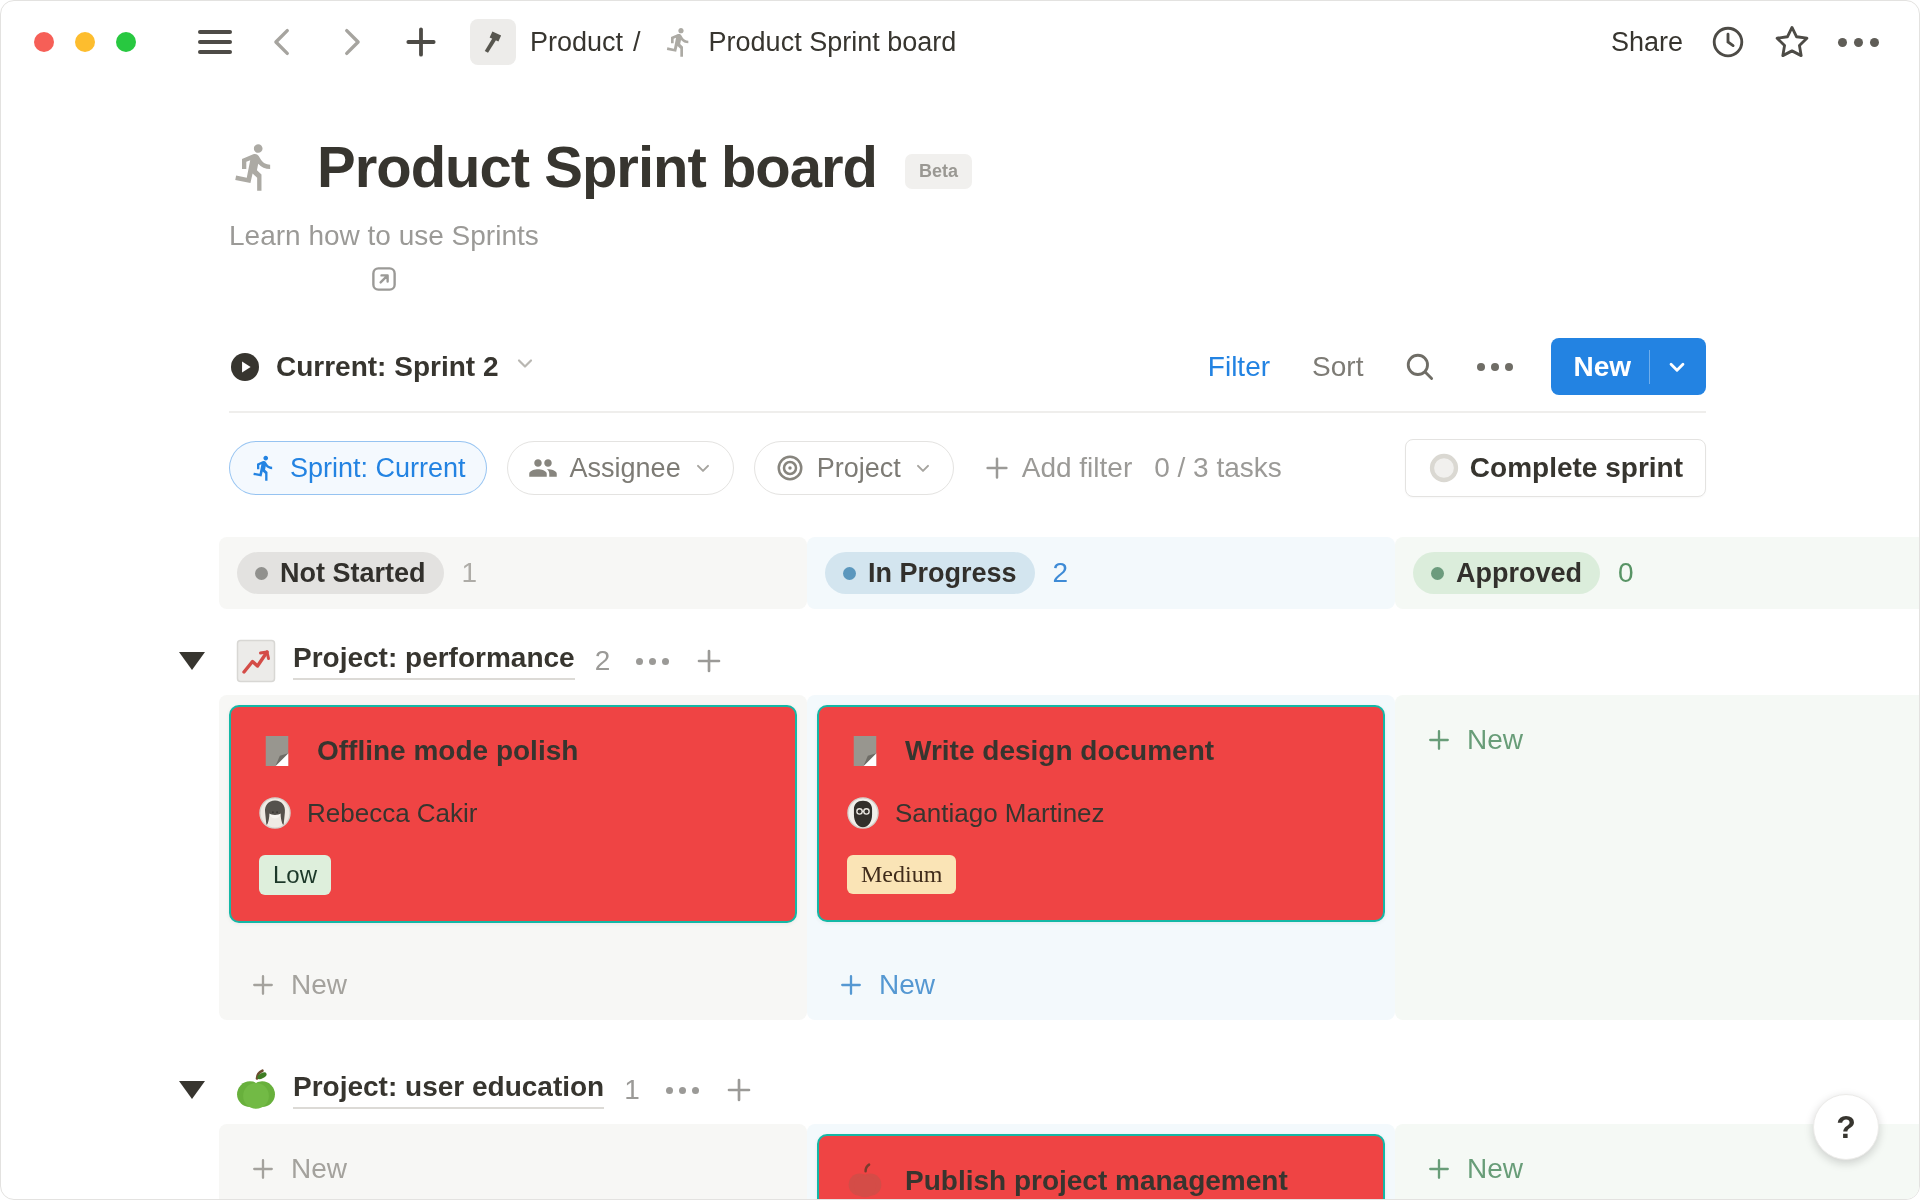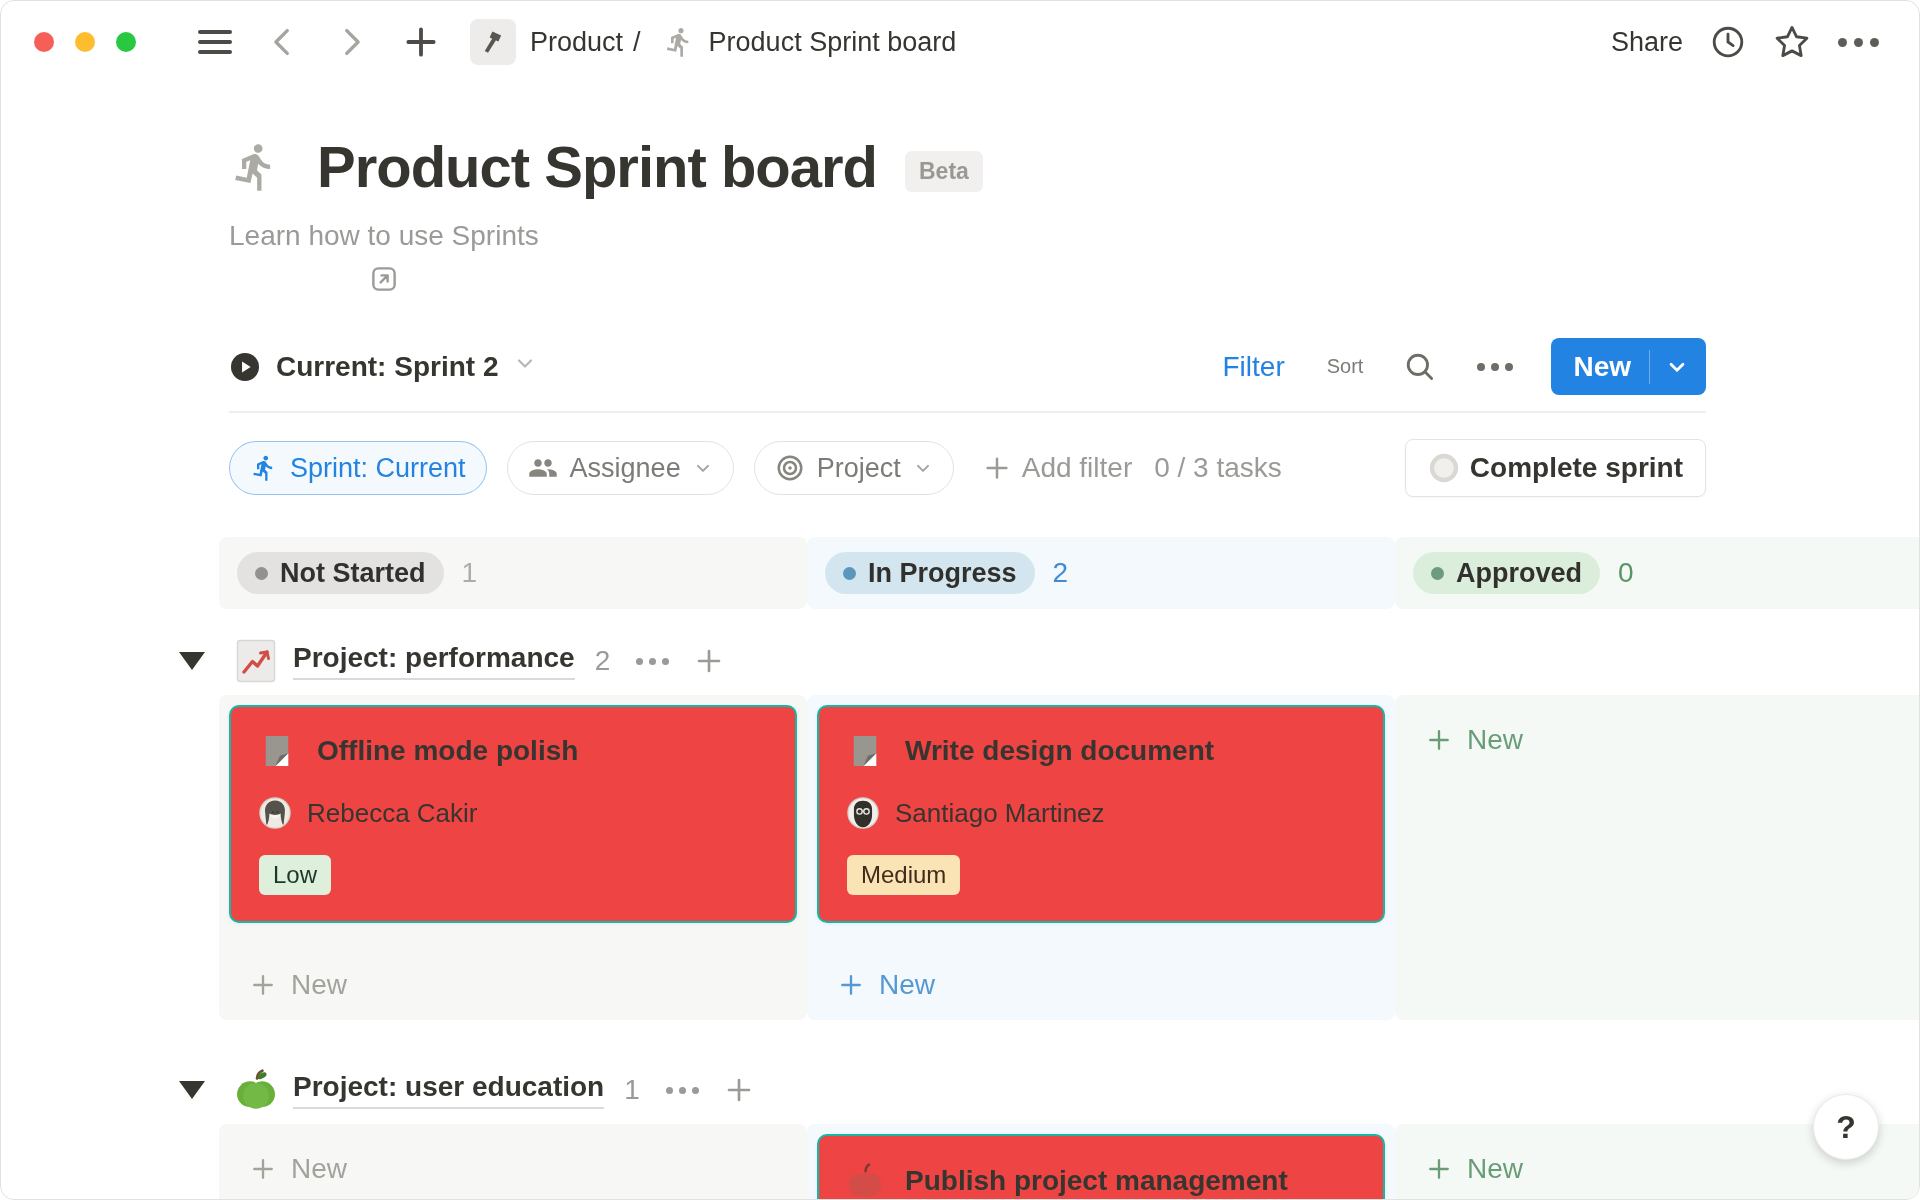--- a/index.html
+++ b/index.html
@@ -23,29 +23,29 @@
   .crumb-runner { margin-left:22px; display:flex; }
   .topbar-right { margin-left:auto; display:flex; align-items:center; gap:27px; }
   .share { font-size:27px; color:#37352F; cursor:pointer; }
   .dots { display:flex; gap:7px; align-items:center; cursor:pointer; }
   .dots i { width:9px; height:9px; border-radius:50%; background:#5F5D57; }
   
   .content { padding:0 213px 0 228px; }
   .title-row { margin-top:50px; display:flex; align-items:center; }
   .title-icon { width:52px; height:52px; color:#ACAAA4; flex-shrink:0; }
   .page-title { font-size:58px; font-weight:700; letter-spacing:-1px; margin-left:36px; }
-  .beta { margin-left:28px; margin-top:10px; background:#F1F0EE; color:#9A9893; font-size:23px; font-weight:700; padding:7px 14px; border-radius:7px; }
+  .beta { margin-left:28px; margin-top:10px; background:#F1F0EE; color:#9A9893; font-size:18px; font-weight:700; padding:7px 14px; border-radius:7px; }
   .learn-row { margin-top:20px; display:flex; align-items:center; gap:12px; color:#9B9A97; font-size:28px; cursor:pointer; width:fit-content;flex-direction:column; }
   
   .toolbar { margin-top:44px; display:flex; align-items:center; }
   .view-switcher { display:flex; gap:15px; cursor:pointer; }
   .view-label { font-size:28px; font-weight:700; }
   .toolbar-right { margin-left:auto; display:flex; align-items:center; }
   .tb-filter { font-size:28px; color:#2383E2; cursor:pointer;margin-left:22px; }
-  .tb-sort { font-size:20px; color:#7D7B75; margin-left:42px; cursor:pointer; }
+  .tb-sort { font-size:28px; color:#7D7B75; margin-left:42px; cursor:pointer; }
   .tb-icon { margin-left:40px; cursor:pointer; display:flex; }
   .new-btn { margin-left:38px; height:57px; background:#2383E2; border-radius:8px; display:flex; align-items:center; padding:0 16px 0 22px; cursor:pointer; }
   .new-btn .label { color:#fff; font-size:28px; font-weight:700; }
   .new-btn .divider { width:1px; height:34px; background:rgba(255,255,255,0.35); margin:0 14px 0 18px; }
   .rule { margin-top:16px; border-bottom:2px solid #EFEEEC; }
   
   .chips { margin-top:26px; display:flex; align-items:center; }
   .chip { height:54px; border-radius:27px; display:flex; align-items:center; padding:0 20px; gap:12px; font-size:27px; cursor:pointer; }
   .chip.active { border:1.5px solid rgba(35,131,226,0.45); background:rgba(35,131,226,0.05); color:#2383E2; }
   .chip.plain { border:1.5px solid #E4E3E1; color:#7D7B75; margin-left:20px; }
@@ -79,21 +79,21 @@
   .g1 .col { height:325px; display:flex; flex-direction:column; }
   .g2 .col { height:200px; display:flex; flex-direction:column; }
   
   .card { margin:10px; background:#ef4444; border:2px solid #14b8a6; border-radius:10px; box-shadow:0 1px 4px rgba(15,15,15,0.06); padding:26px 28px; cursor:pointer; }
   .card-title-row { display:flex; align-items:center; gap:22px; }
   .card-title { font-size:28px; font-weight:600; color:#37352F; }
   .card-assignee { margin-top:28px; display:flex; align-items:center; gap:16px; }
   .assignee-name { font-size:26px; color:#37352F; }
   .tag { margin-top:26px; display:inline-block; width:fit-content; font-size:24px; border-radius:6px; padding:6px 14px; }
   .tag.low { background:#DEEFDC; color:#1C3829; }
-  .tag.medium { background:#FAE4B6; color:#402C1B; }
+  .tag.medium { background:#FAE4B6; color:#402C1B;font-family:Liberation Serif, serif; }
   .new-row { display:flex; align-items:center; gap:14px; font-size:28px; padding-left:30px; height:54px; cursor:pointer; flex-shrink:0; }
   .new-row.bottom { margin-top:auto; margin-bottom:8px; }
   .new-row.top { margin-top:18px; }
   .new-gray { color:#A4A29D; } .new-blue { color:#5598D2; } .new-green { color:#689D78; }
   
   .help-btn { position:absolute; right:40px; bottom:39px; width:66px; height:66px; background:#fff; border:1px solid #ECEBE9; border-radius:50%; box-shadow:0 3px 10px rgba(15,15,15,0.18); display:flex; align-items:center; justify-content:center; font-size:32px; font-weight:700; color:#37352F; cursor:pointer; }
   svg { display:block; }
 </style>
 </head>
 <body>

